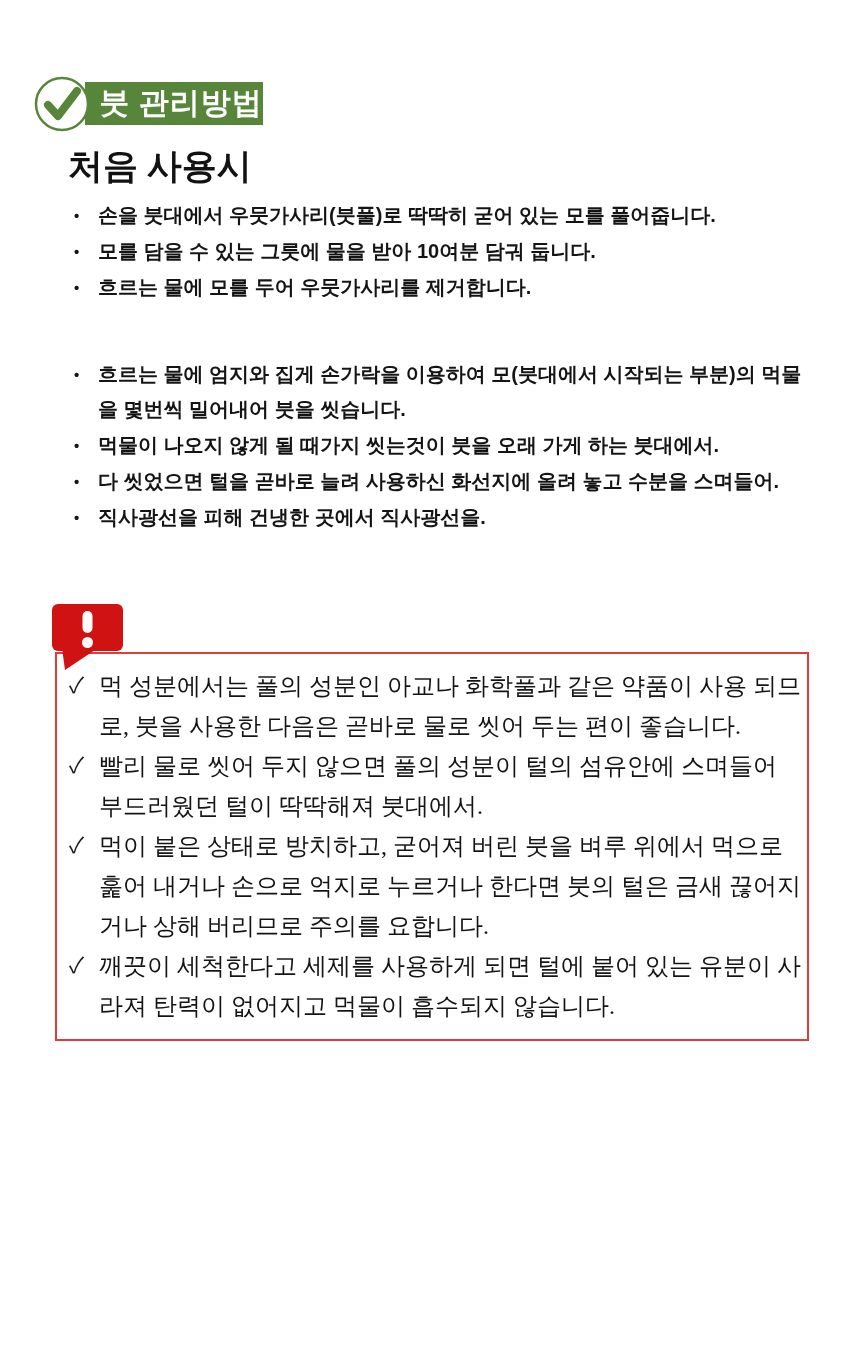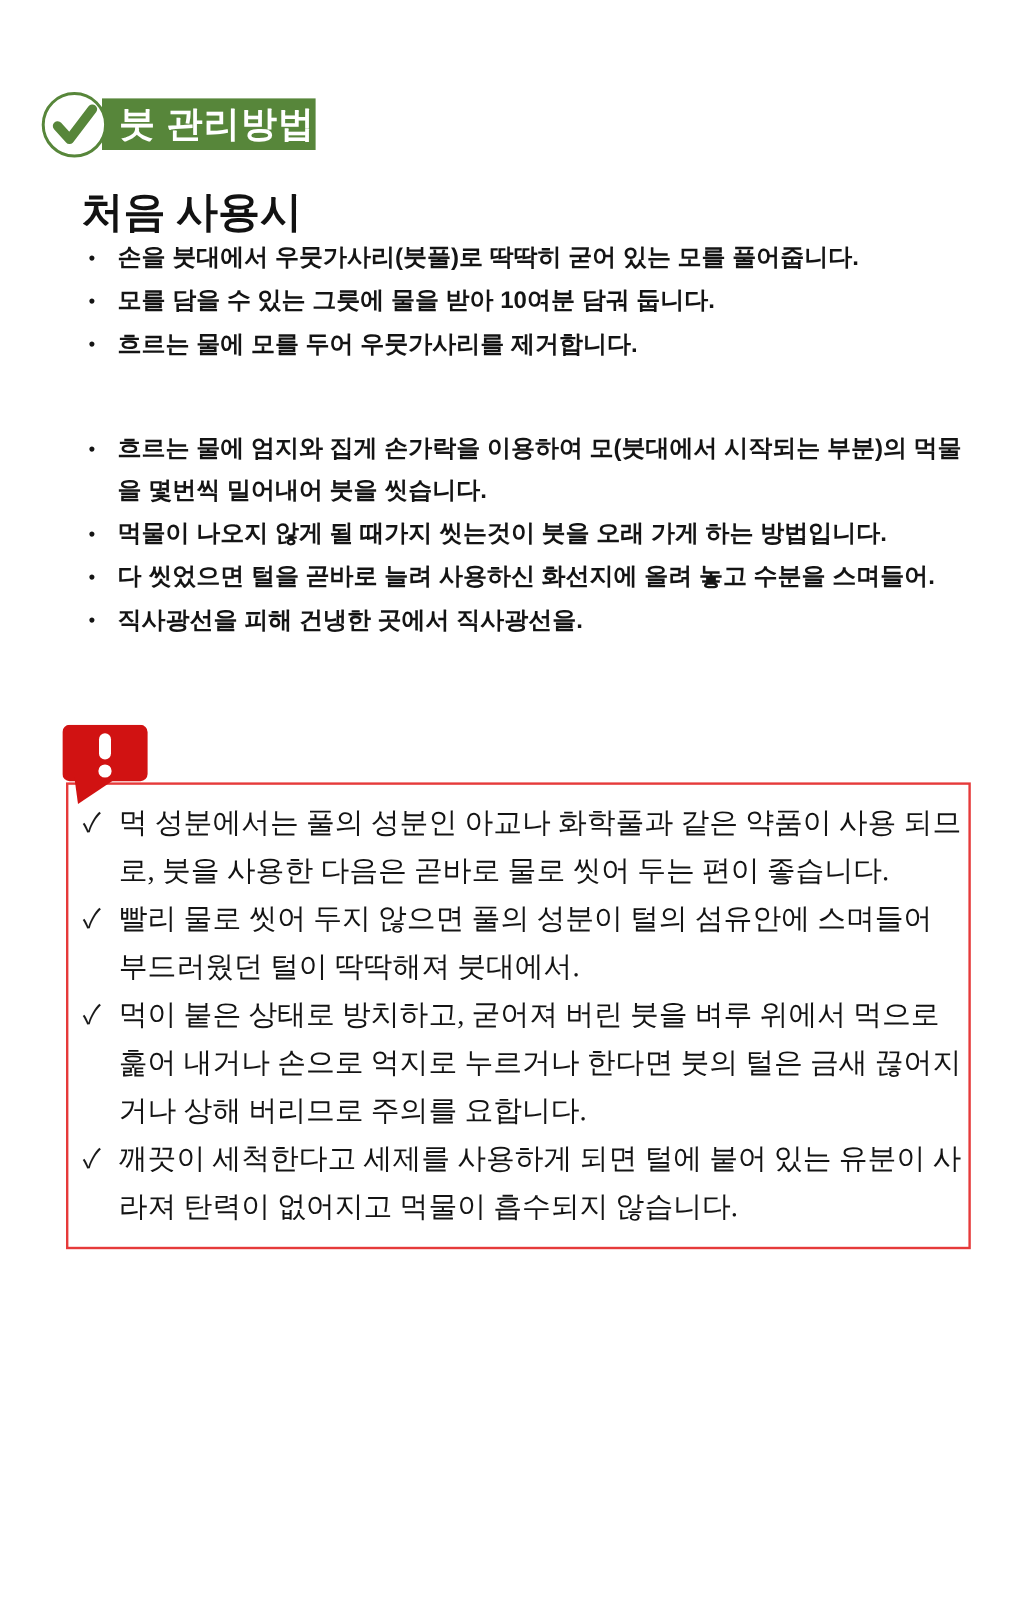--- a/index.html
+++ b/index.html
@@ -43,21 +43,21 @@
     position: absolute;
     left: 68px;
     margin: 0;
     font-family: "Liberation Serif", "DejaVu Serif", serif;
     font-size: 35px;
     font-weight: 700;
     color: #121212;
     line-height: 42px;
     white-space: nowrap;
   }
-  #title-first   { top: 156px; }
+  #title-first   { top: 146px; }
   #title-storage { top: 308px; }
 
   
   .bullet-list {
     position: absolute;
     left: 68px;
     width: 752px;
     margin: 0; padding: 0;
     list-style: none;
   }
@@ -145,21 +145,21 @@
     </li>
   </ul>
 
   <ul class="bullet-list" id="list-storage">
     <li>
       <span class="marker">•</span>
       <span class="li-text">흐르는 물에 엄지와 집게 손가락을 이용하여 모(붓대에서 시작되는 부분)의 먹물을 몇번씩 밀어내어 붓을 씻습니다.</span>
     </li>
     <li>
       <span class="marker">•</span>
-      <span class="li-text">먹물이 나오지 않게 될 때가지 씻는것이 붓을 오래 가게 하는 방법입니다.</span>
+      <span class="li-text">먹물이 나오지 않게 될 때가지 씻는것이 붓을 오래 가게 하는 붓대에서.</span>
     </li>
     <li>
       <span class="marker">•</span>
       <span class="li-text">다 씻었으면 털을 곧바로 늘려 사용하신 화선지에 올려 놓고 수분을 스며들어.</span>
     </li>
     <li>
       <span class="marker">•</span>
       <span class="li-text">직사광선을 피해 건냉한 곳에서 직사광선을.</span>
     </li>
   </ul>

